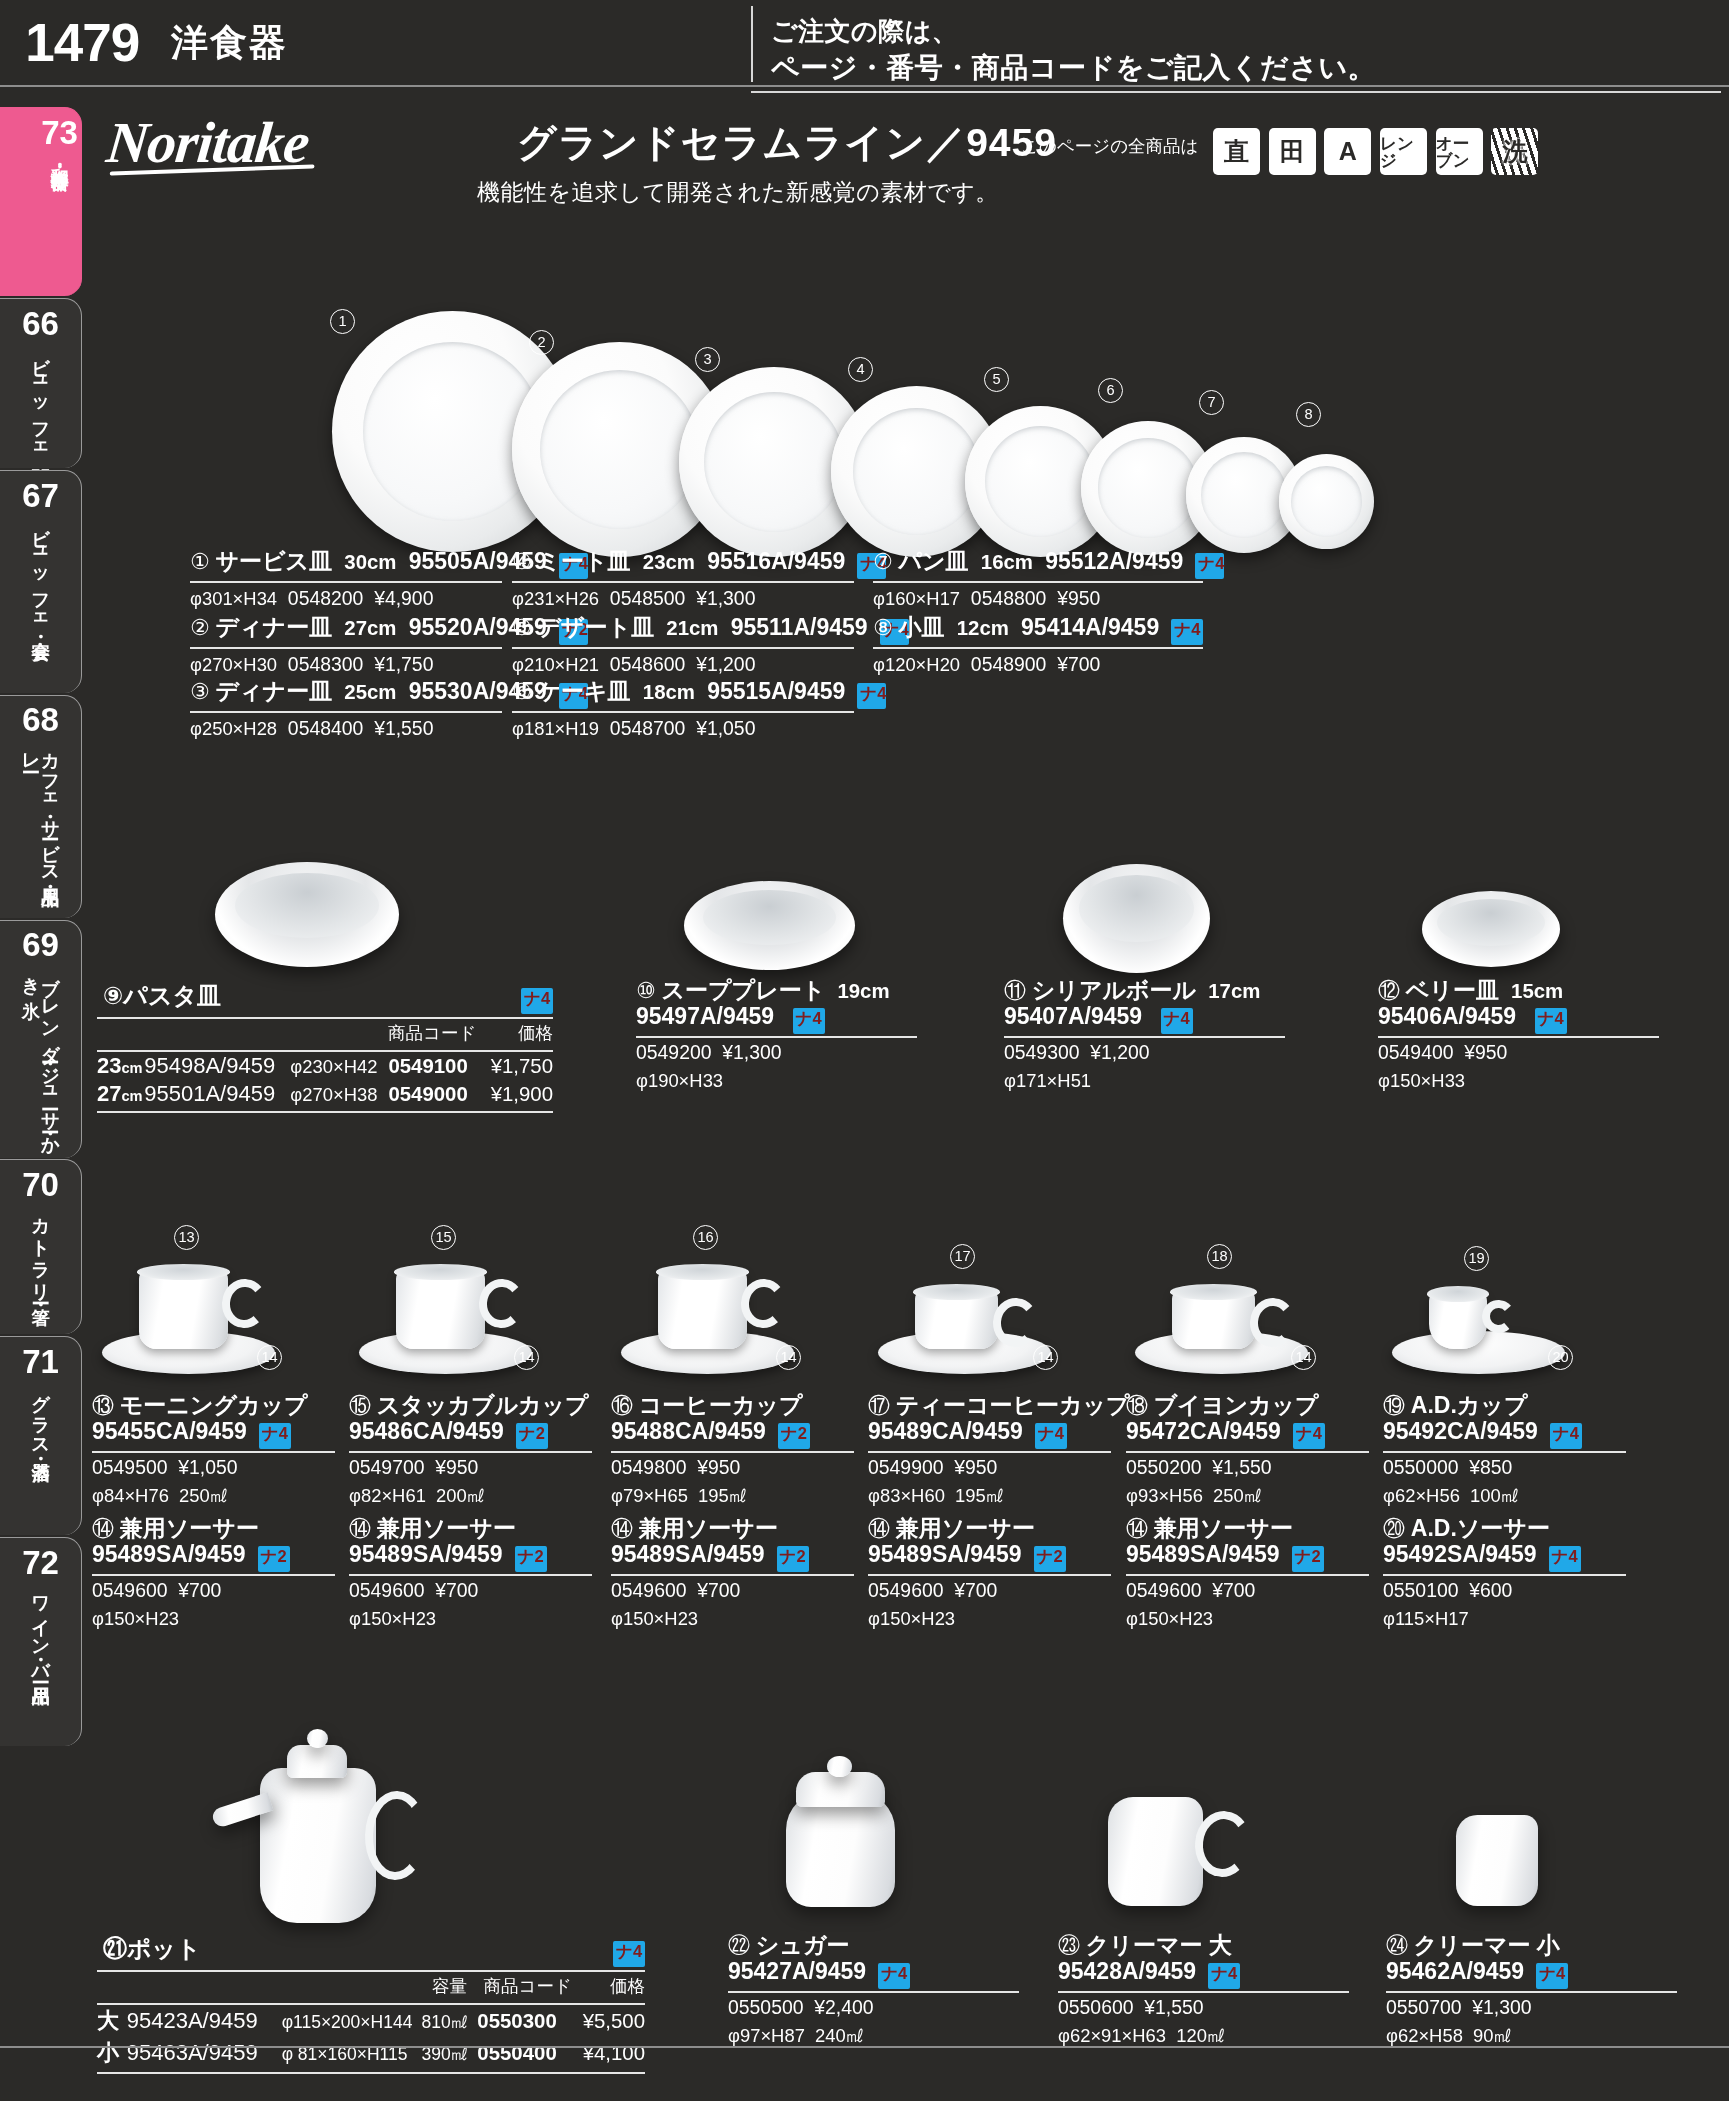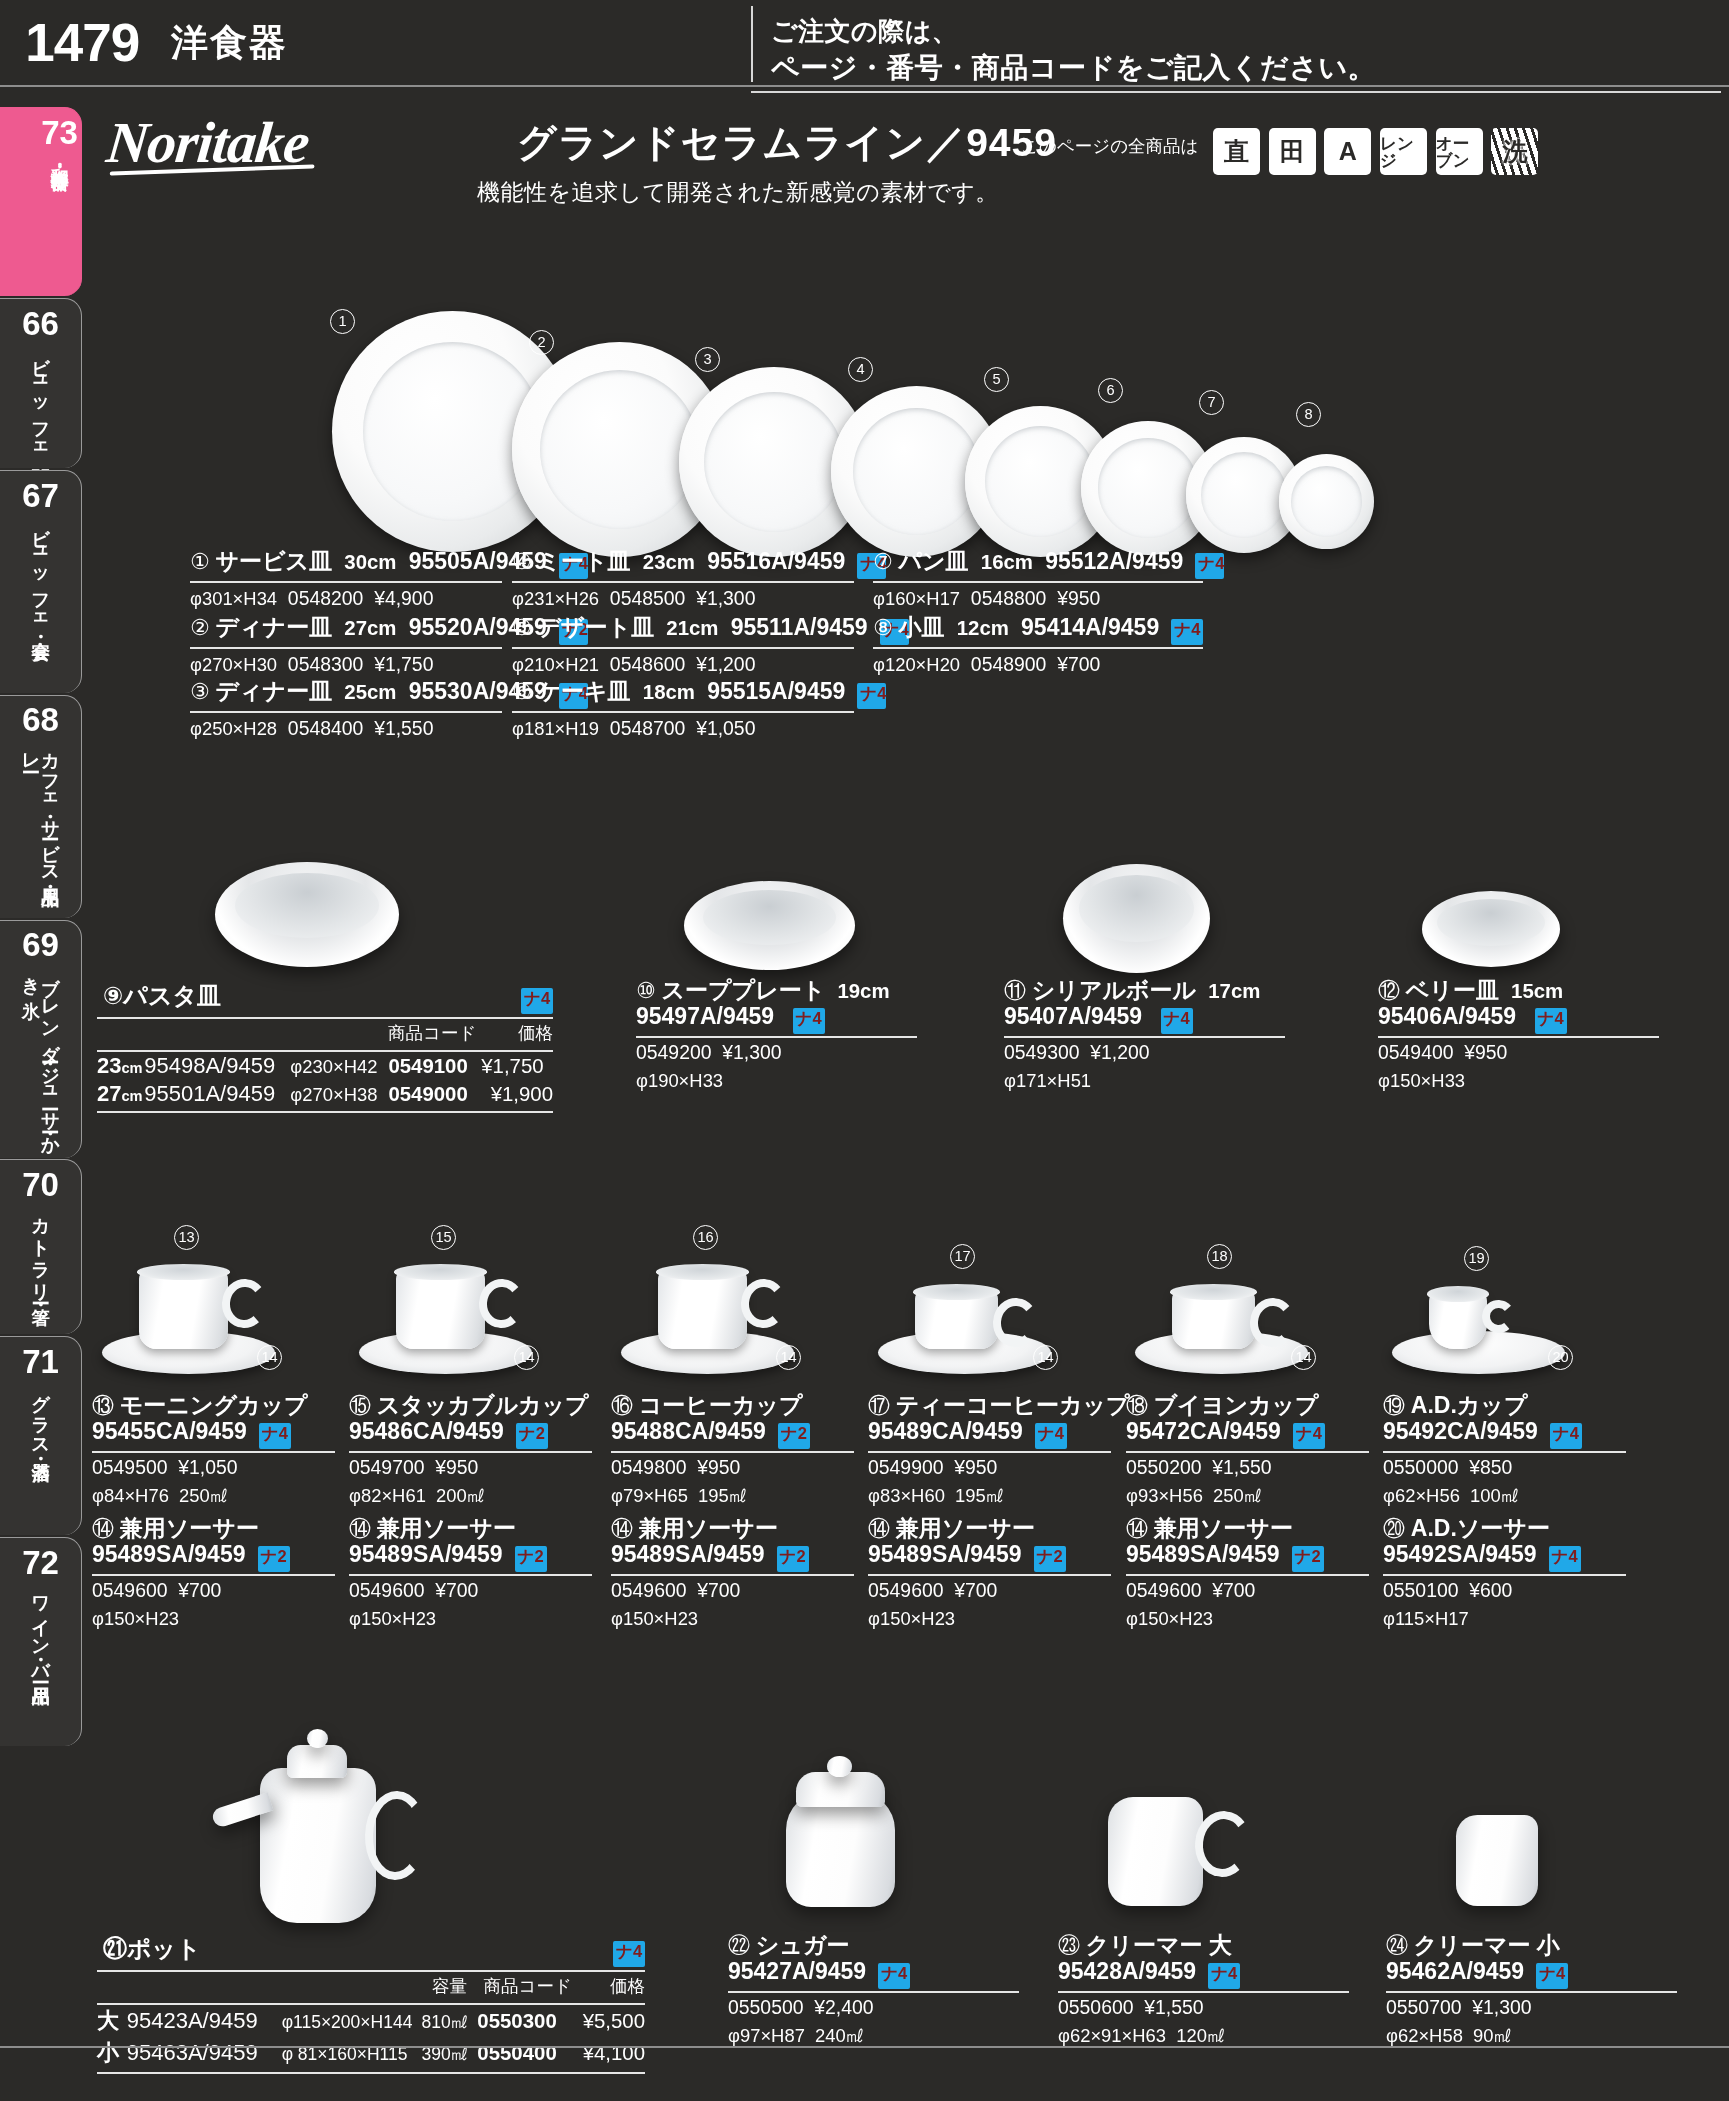--- a/index.html
+++ b/index.html
@@ -348,21 +348,21 @@
     </tbody>
         </table>
     <div class="rule"></div>
     <table>
       <tbody>
             <tr>
         <td style="width:50px" class="sz">23<span class="szu">cm</span></td>
         <td style="width:171px" class="code">95498A/9459</td>
         <td style="width:116px; font-size:18.4px">φ230×H42</td>
         <td style="width:115px; font-size:20.4px; font-weight:bold">0549100</td>
-        <td style="width:87px; ">¥1,750</td>
+        <td style="width:87px; text-align:right">¥1,750</td>
             </tr>
             <tr>
         <td style="width:50px" class="sz">27<span class="szu">cm</span></td>
         <td style="width:171px" class="code">95501A/9459</td>
         <td style="width:116px; font-size:18.4px">φ270×H38</td>
         <td style="width:115px; font-size:20.4px; font-weight:bold">0549000</td>
         <td style="width:87px; text-align:right">¥1,900</td>
             </tr>
     </tbody>
         </table>

